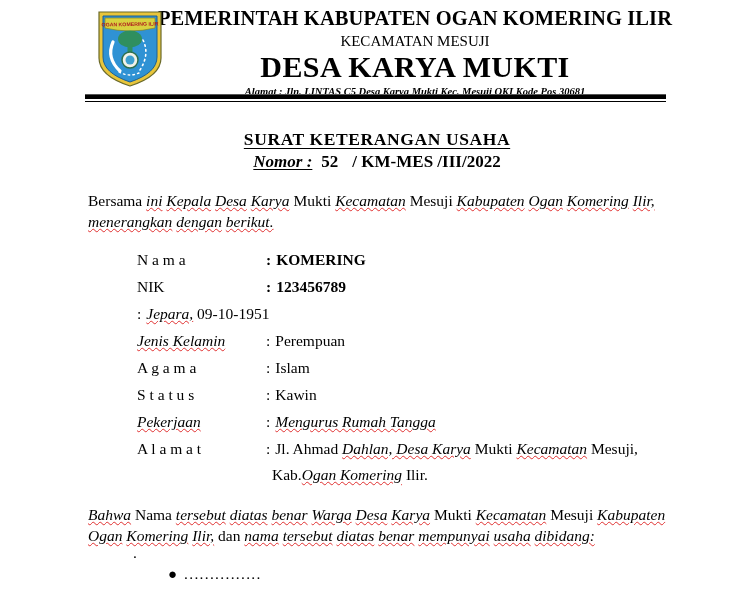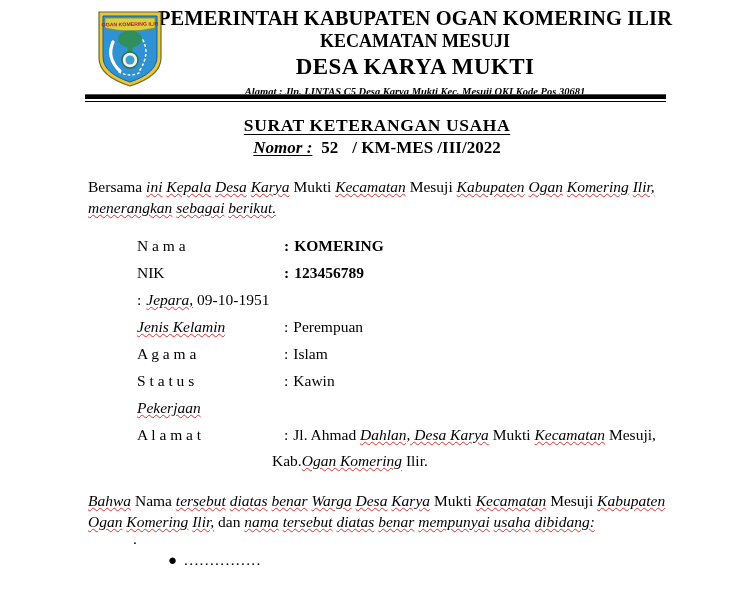--- a/index.html
+++ b/index.html
@@ -38,27 +38,27 @@
   }
   .head-line1 {
     font-family: "Liberation Serif", "DejaVu Serif", serif;
     font-weight: bold;
     font-size: 20.5px;
     line-height: 23px;
     letter-spacing: 0.1px;
     white-space: nowrap;
   }
   .head-line2 {
-    font-weight: bold;
-    font-size: 18px;
+    font-weight: normal;
+    font-size: 15px;
     line-height: 22px;
   }
   .head-line3 {
     font-weight: bold;
-    font-size: 23px;
+    font-size: 30px;
     line-height: 29px;
     letter-spacing: 0.4px;
   }
   .head-address {
     font-style: italic;
     font-weight: bold;
     font-size: 10.5px;
     line-height: 13px;
     text-decoration: underline;
     margin-top: 1px;
@@ -80,21 +80,21 @@
   }
   .rule-thin {
     height: 1px;
     background: #000000;
     margin-top: 2px;
   }
 
   
   .doc-title-block {
     text-align: center;
-    margin-top: 23px;
+    margin-top: 37px;
   }
   .doc-title {
     font-weight: bold;
     font-size: 17.5px;
     letter-spacing: 0.6px;
     text-decoration: underline;
     text-underline-offset: 3px;
     display: inline-block;
     line-height: 21px;
   }
@@ -136,21 +136,20 @@
   
   .fields {
     margin-top: 14px;
     margin-left: 49px;
     font-size: 15.5px;
   }
   .field-row {
     display: flex;
     align-items: flex-start;
     min-height: 27px;
-    gap: 18px;
   }
   .field-label {
     width: 129px;
     flex: 0 0 129px;
     line-height: 27px;
     white-space: pre;
   }
   .field-value {
     line-height: 27px;
     white-space: pre-wrap;
@@ -232,21 +231,21 @@
 
 <div class="doc-title-block">
   <div><span class="doc-title">SURAT KETERANGAN USAHA</span></div>
   <div class="doc-nomor"><span class="nomor-lbl sq">Nomor :</span><span style="padding-left:9px;">52</span><span style="padding-left:14px;">/ KM-MES /III/2022</span></div>
 </div>
 
 <div class="body-wrap">
 
   <div class="para"><span>Bersama </span><span class="sq">ini</span> <span class="sq">Kepala</span> <span class="sq">Desa</span> <span class="sq">Karya</span> <span>Mukti </span><span class="sq">Kecamatan</span> <span>Mesuji </span><span class="sq">Kabupaten</span> <span class="sq">Ogan</span> <span class="sq">Komering</span> <span class="sq">Ilir,</span>
   </div>
-  <div><span class="sq">menerangkan</span> <span class="sq">sebagai</span> <span class="sq">berikut.</span>
+  <div><span class="sq">menerangkan</span> <span class="sq">dengan</span> <span class="sq">berikut.</span>
   </div>
 
   <div class="fields">
 
     <div class="field-row">
       <div class="field-label">N a m a</div>
       <div class="field-value bold"><span class="colon">:</span><span>KOMERING</span></div>
     </div>
 
     <div class="field-row">
@@ -268,20 +267,21 @@
       <div class="field-value"><span class="colon">:</span><span>Islam</span></div>
     </div>
 
     <div class="field-row">
       <div class="field-label">S t a t u s</div>
       <div class="field-value"><span class="colon">:</span><span>Kawin</span></div>
     </div>
 
     <div class="field-row">
       <div class="field-label sq">Pekerjaan</div>
+      <div class="field-value"><span class="colon">:</span><span class="sq">Mengurus Rumah Tangga</span></div>
     </div>
 
     <div class="field-row">
       <div class="field-label">A l a m a t</div>
       <div class="field-value"><span class="colon">:</span>Jl. Ahmad <span class="sq">Dahlan, Desa Karya</span> Mukti <span class="sq">Kecamatan</span> Mesuji,</div>
     </div>
     <div class="field-cont">Kab.<span class="sq">Ogan Komering</span> Ilir.</div>
   </div>
 
   <div class="para para-after"><span class="sq">Bahwa</span> <span>Nama </span><span class="sq">tersebut</span> <span class="sq">diatas</span> <span class="sq">benar</span> <span class="sq">Warga</span> <span class="sq">Desa</span> <span class="sq">Karya</span> <span>Mukti </span><span class="sq">Kecamatan</span> <span>Mesuji </span><span class="sq">Kabupaten</span>

